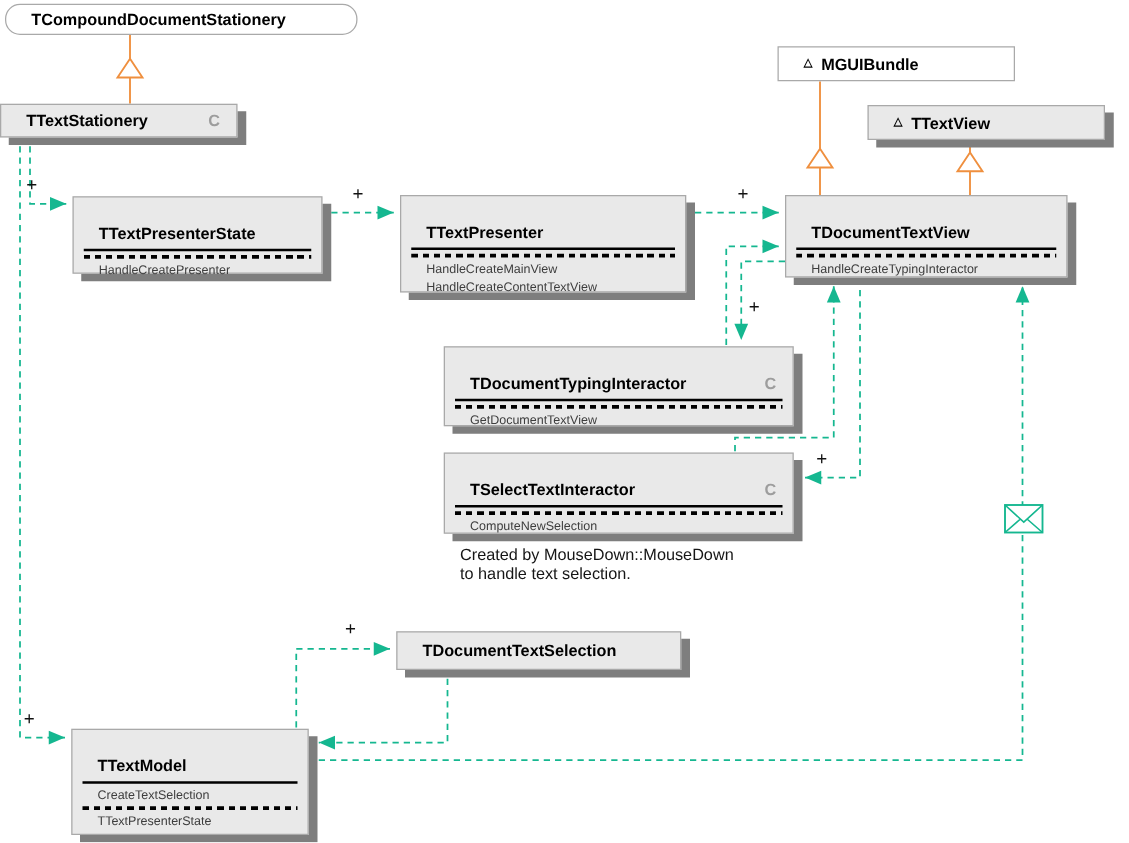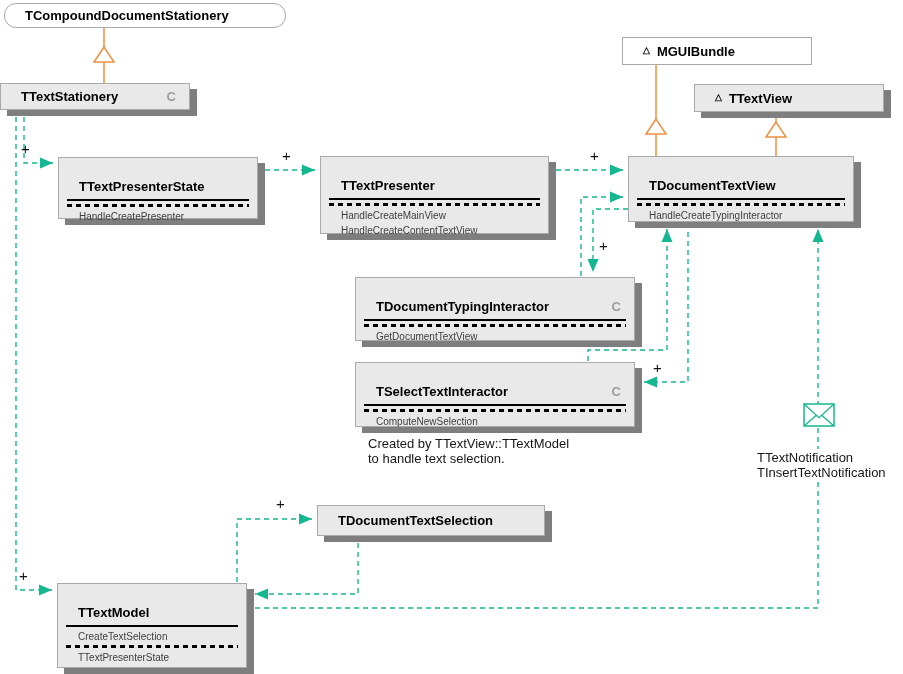--- a/index.html
+++ b/index.html
@@ -61,26 +61,22 @@
       <line x1="776" y1="112" x2="776" y2="122" stroke="#ef8f3e" stroke-width="1.5"></line>
       <polygon points="776,122 766,137 786,137" fill="#ffffff" stroke="#ef8f3e" stroke-width="1.5"></polygon>
       <line x1="776" y1="137" x2="776" y2="156" stroke="#ef8f3e" stroke-width="1.5"></line>
       <rect x="804" y="404" width="30" height="22" fill="#ffffff" stroke="#15b790" stroke-width="1.5"></rect>
       <path d="M804,404 L819,417.64 L834,404
   M804,426 L816.6,415
   M834,426 L821.4,415" fill="none" stroke="#15b790" stroke-width="1.3"></path>
     </svg>
 
   <div class="note note-created">
-    <div>Created by TTextView::TTextModel</div>
+    <div>Created by MouseDown::MouseDown</div>
     <div>to handle text selection.</div>
-  </div>
-  <div class="note note-notify">
-    <div>TTextNotification</div>
-    <div>TInsertTextNotification</div>
   </div>
 <div class="plus" style="left: 19px; top: 567px;">+</div>
     <div class="plus" style="left: 21px; top: 140px;">+</div>
     <div class="plus" style="left: 282px; top: 147px;">+</div>
     <div class="plus" style="left: 590px; top: 147px;">+</div>
     <div class="plus" style="left: 599px; top: 237px;">+</div>
     <div class="plus" style="left: 653px; top: 359px;">+</div>
     <div class="plus" style="left: 276px; top: 495px;">+</div>
     <div class="cls white titleonly" style="left: 4px; top: 3px; width: 282px; height: 25px; border-radius: 12px;">
       <div class="ttl">

